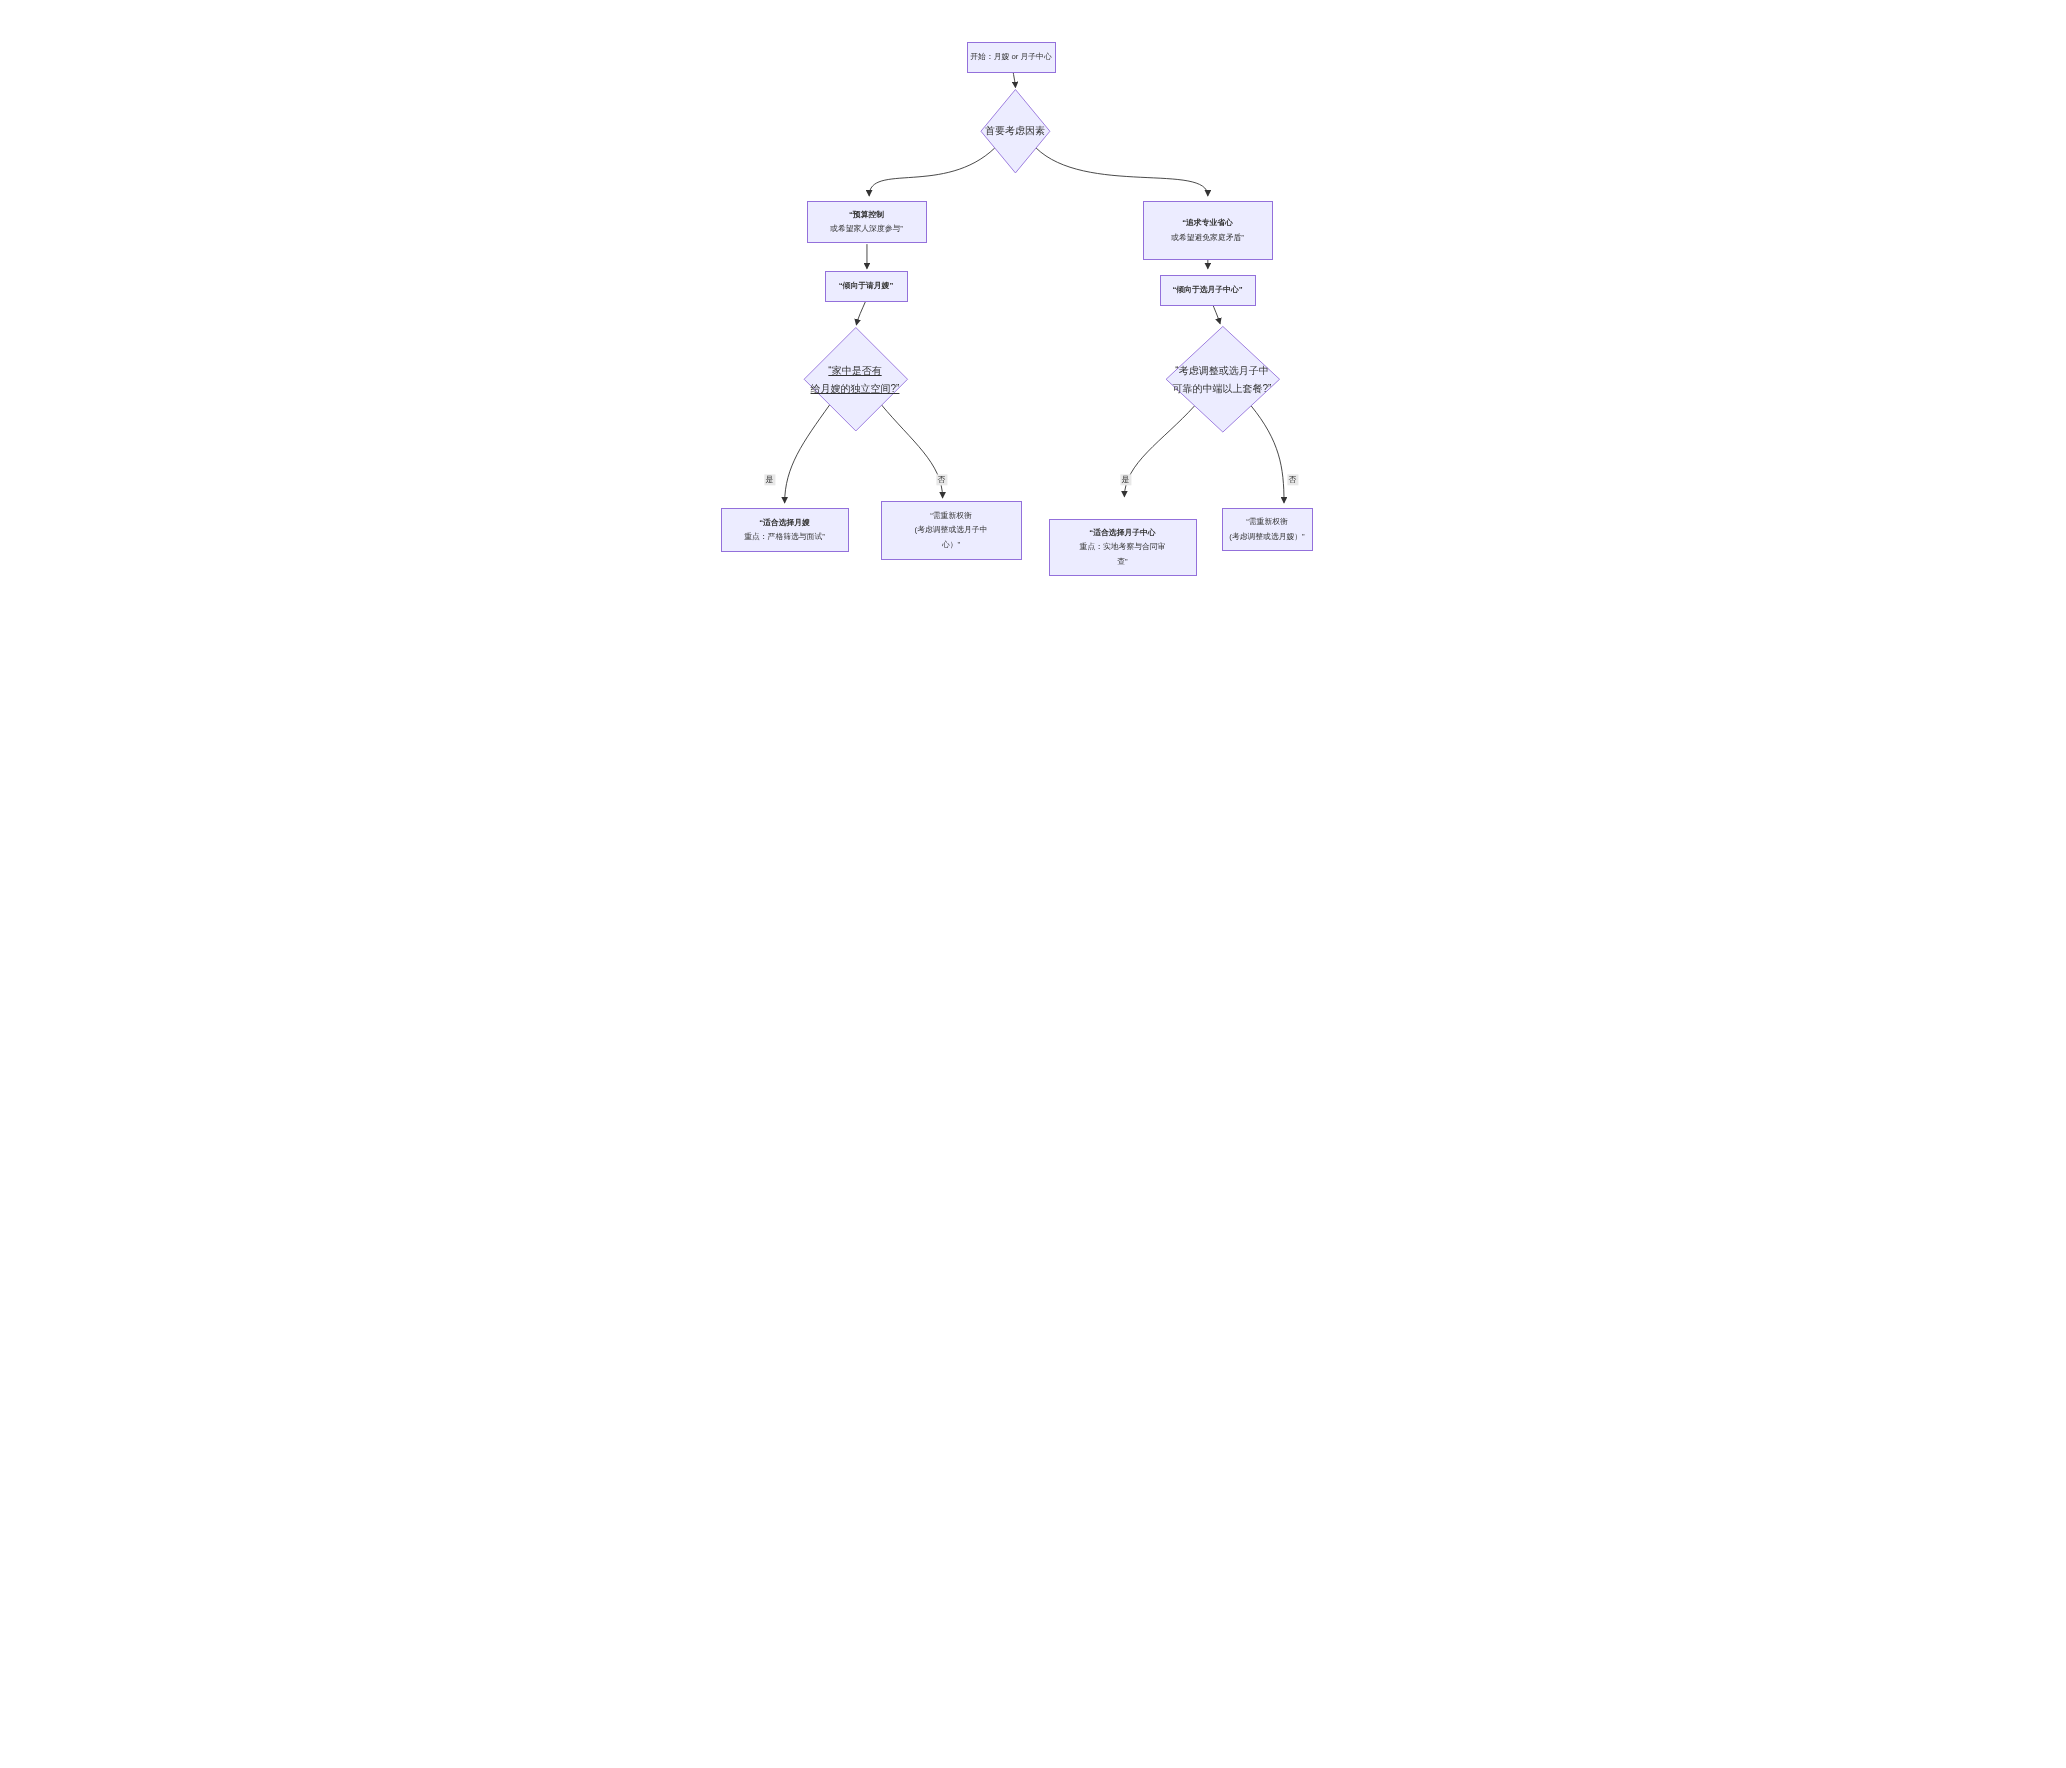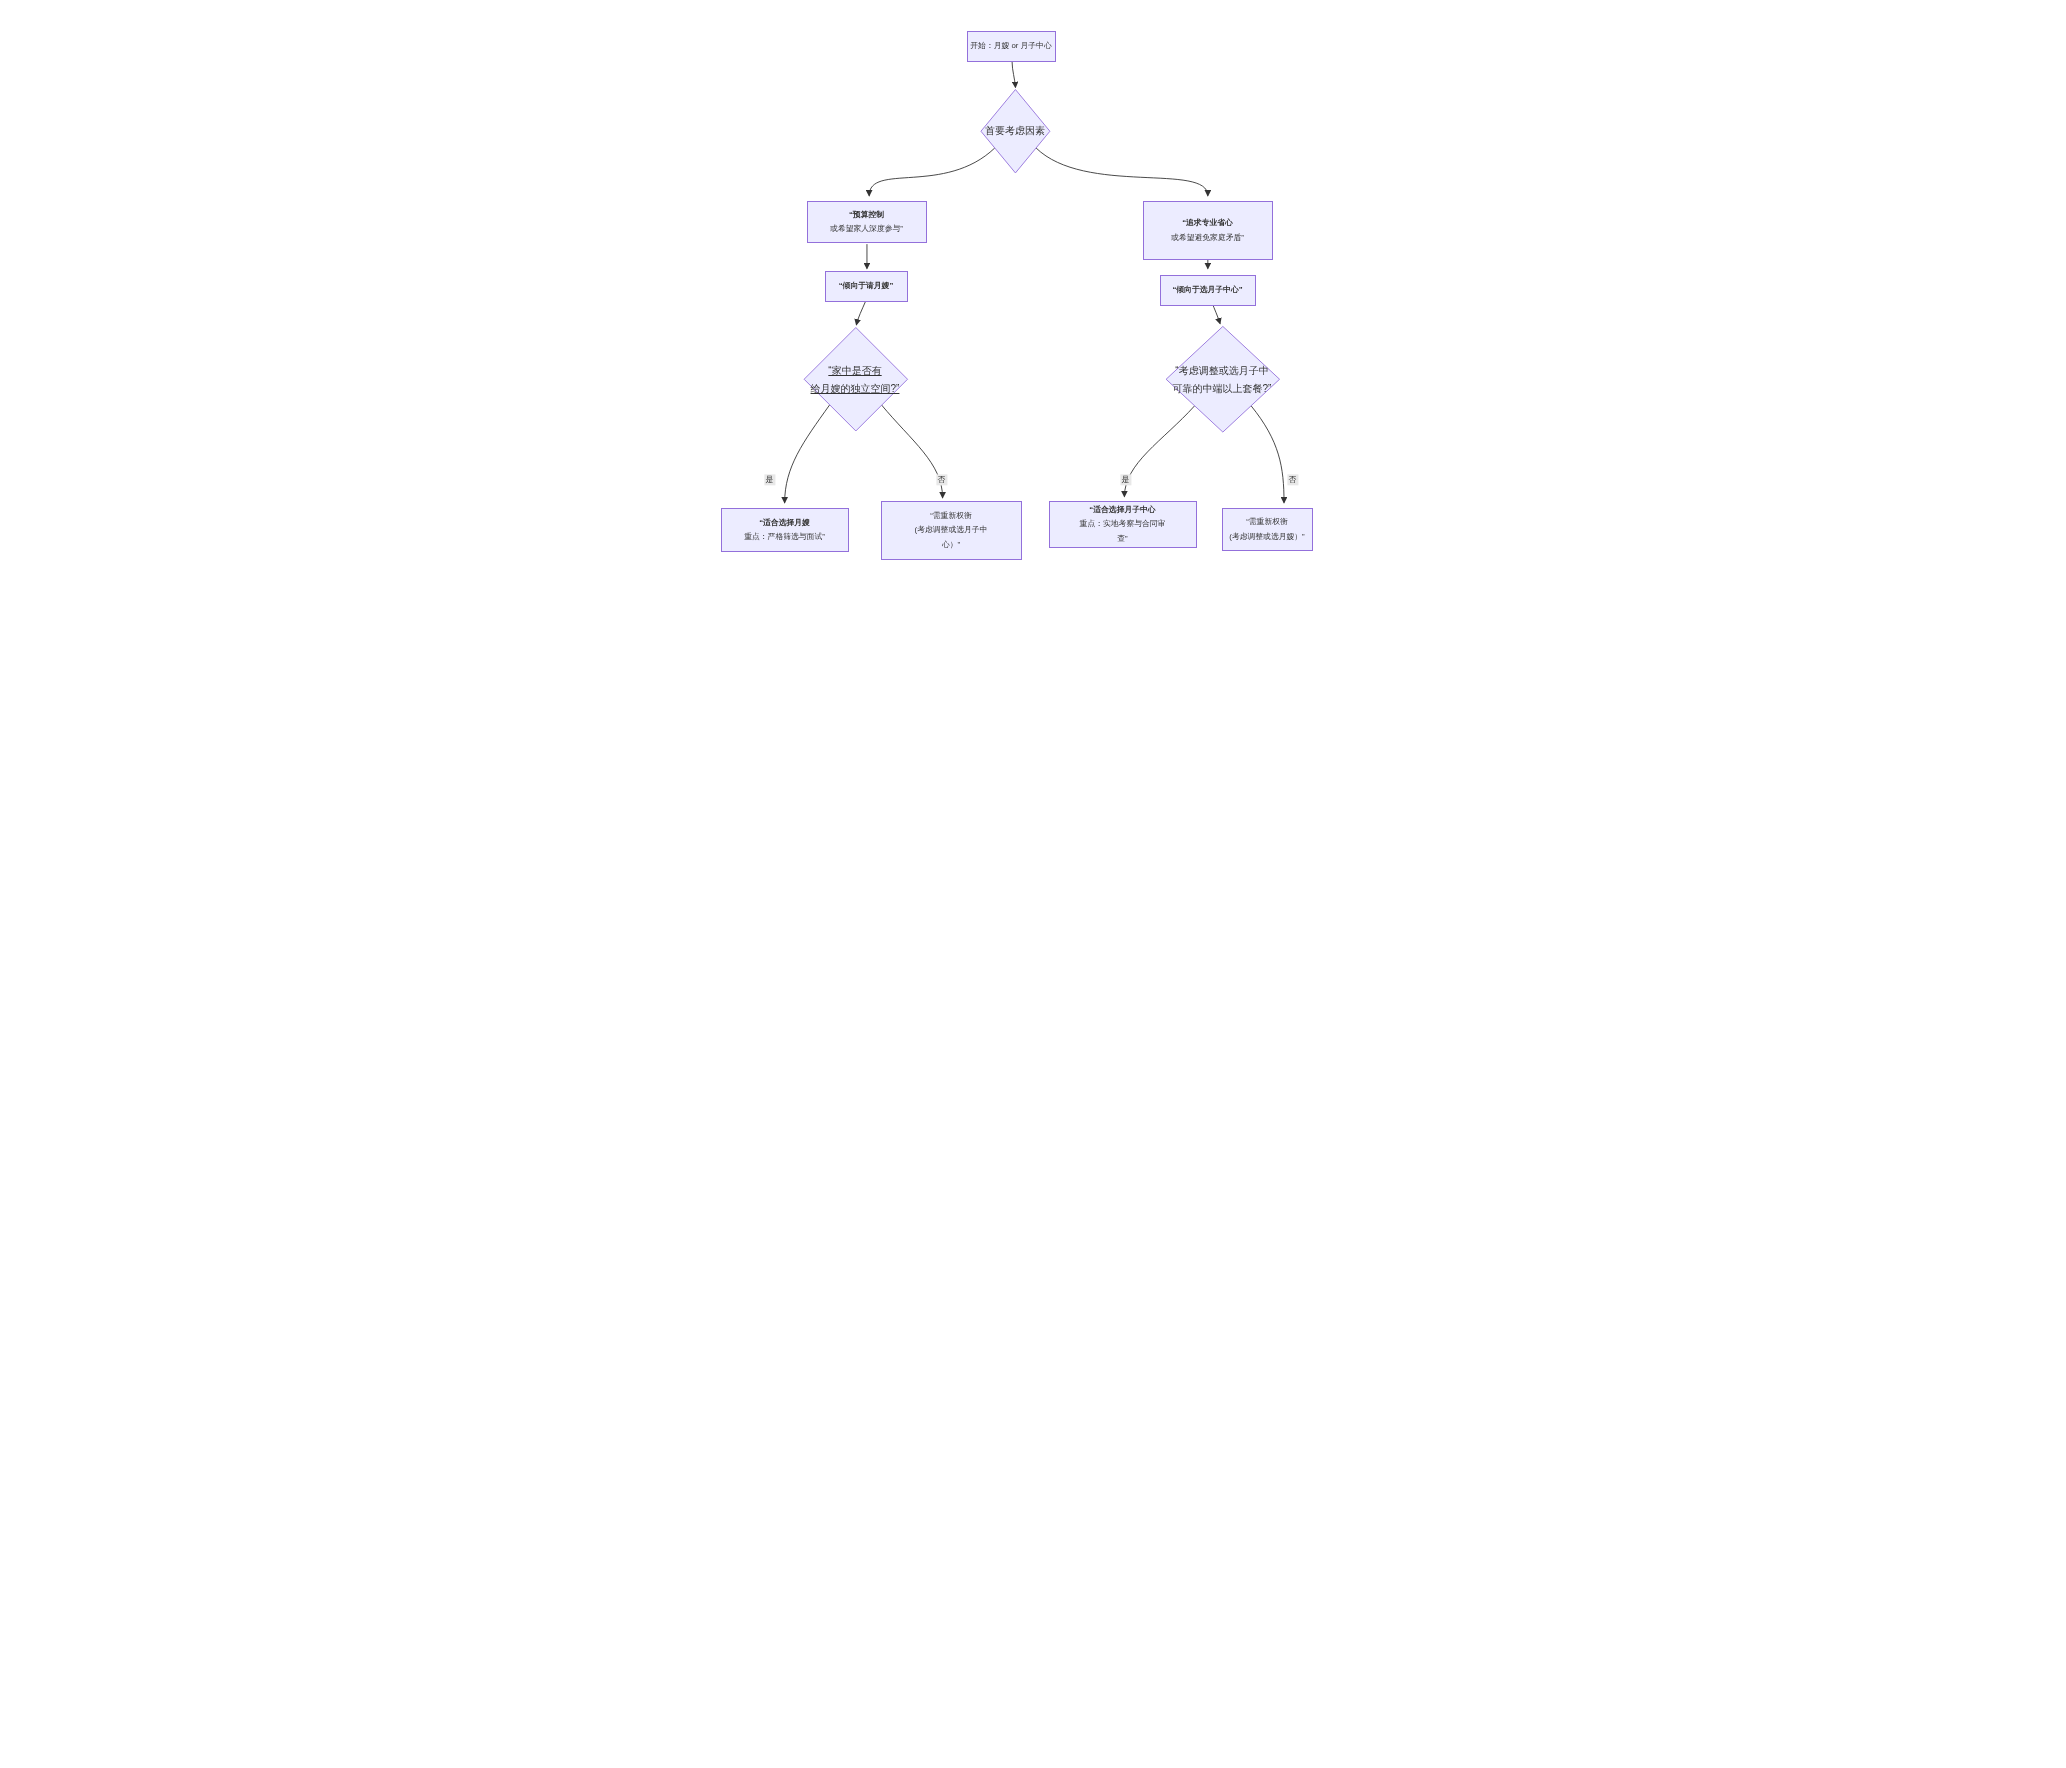--- a/index.html
+++ b/index.html
@@ -84,21 +84,21 @@
     <path class="edge" d="M253,728 C205,795 172,840 172,904" marker-end="url(#arrow)"></path>
     <path class="edge" d="M346,728 C400,793 456,833 456,895" marker-end="url(#arrow)"></path>
     <path class="edge" d="M909,730 C852,793 783,833 783,893" marker-end="url(#arrow)"></path>
     <path class="edge" d="M1011,730 C1062,793 1070,840 1070,904" marker-end="url(#arrow)"></path>
 
     <polygon class="diamond-shape" points="587,161 649,236 587,311 525,236"></polygon>
     <polygon class="diamond-shape" points="300,589 393,682 300,775 207,682"></polygon>
     <polygon class="diamond-shape" points="960,587 1062,682 960,777 858,682"></polygon>
   </svg>
 
-  <div class="node" style="left:278px;top:31px;width:89px;height:31px;">
+  <div class="node" style="left:278px;top:42px;width:89px;height:31px;">
     <div class="line">开始：月嫂 or 月子中心</div>
   </div>
 
   <div class="node" style="left:118px;top:201px;width:120px;height:42px;">
     <div class="line bold">“预算控制</div>
     <div class="line">或希望家人深度参与”</div>
   </div>
 
   <div class="node" style="left:454px;top:201px;width:130px;height:59px;">
     <div class="line bold">“追求专业省心</div>
@@ -131,21 +131,21 @@
     <div class="line bold">“适合选择月嫂</div>
     <div class="line">重点：严格筛选与面试”</div>
   </div>
 
   <div class="node" style="left:192px;top:501px;width:141px;height:59px;">
     <div class="line">“需重新权衡</div>
     <div class="line">(考虑调整或选月子中</div>
     <div class="line">心）”</div>
   </div>
 
-  <div class="node" style="left:360px;top:501px;width:148px;height:47px;">
+  <div class="node" style="left:360px;top:519px;width:148px;height:57px;">
     <div class="line bold">“适合选择月子中心</div>
     <div class="line">重点：实地考察与合同审</div>
     <div class="line">查”</div>
   </div>
 
   <div class="node" style="left:533px;top:508px;width:91px;height:43px;">
     <div class="line">“需重新权衡</div>
     <div class="line">(考虑调整或选月嫂）”</div>
   </div>
 

